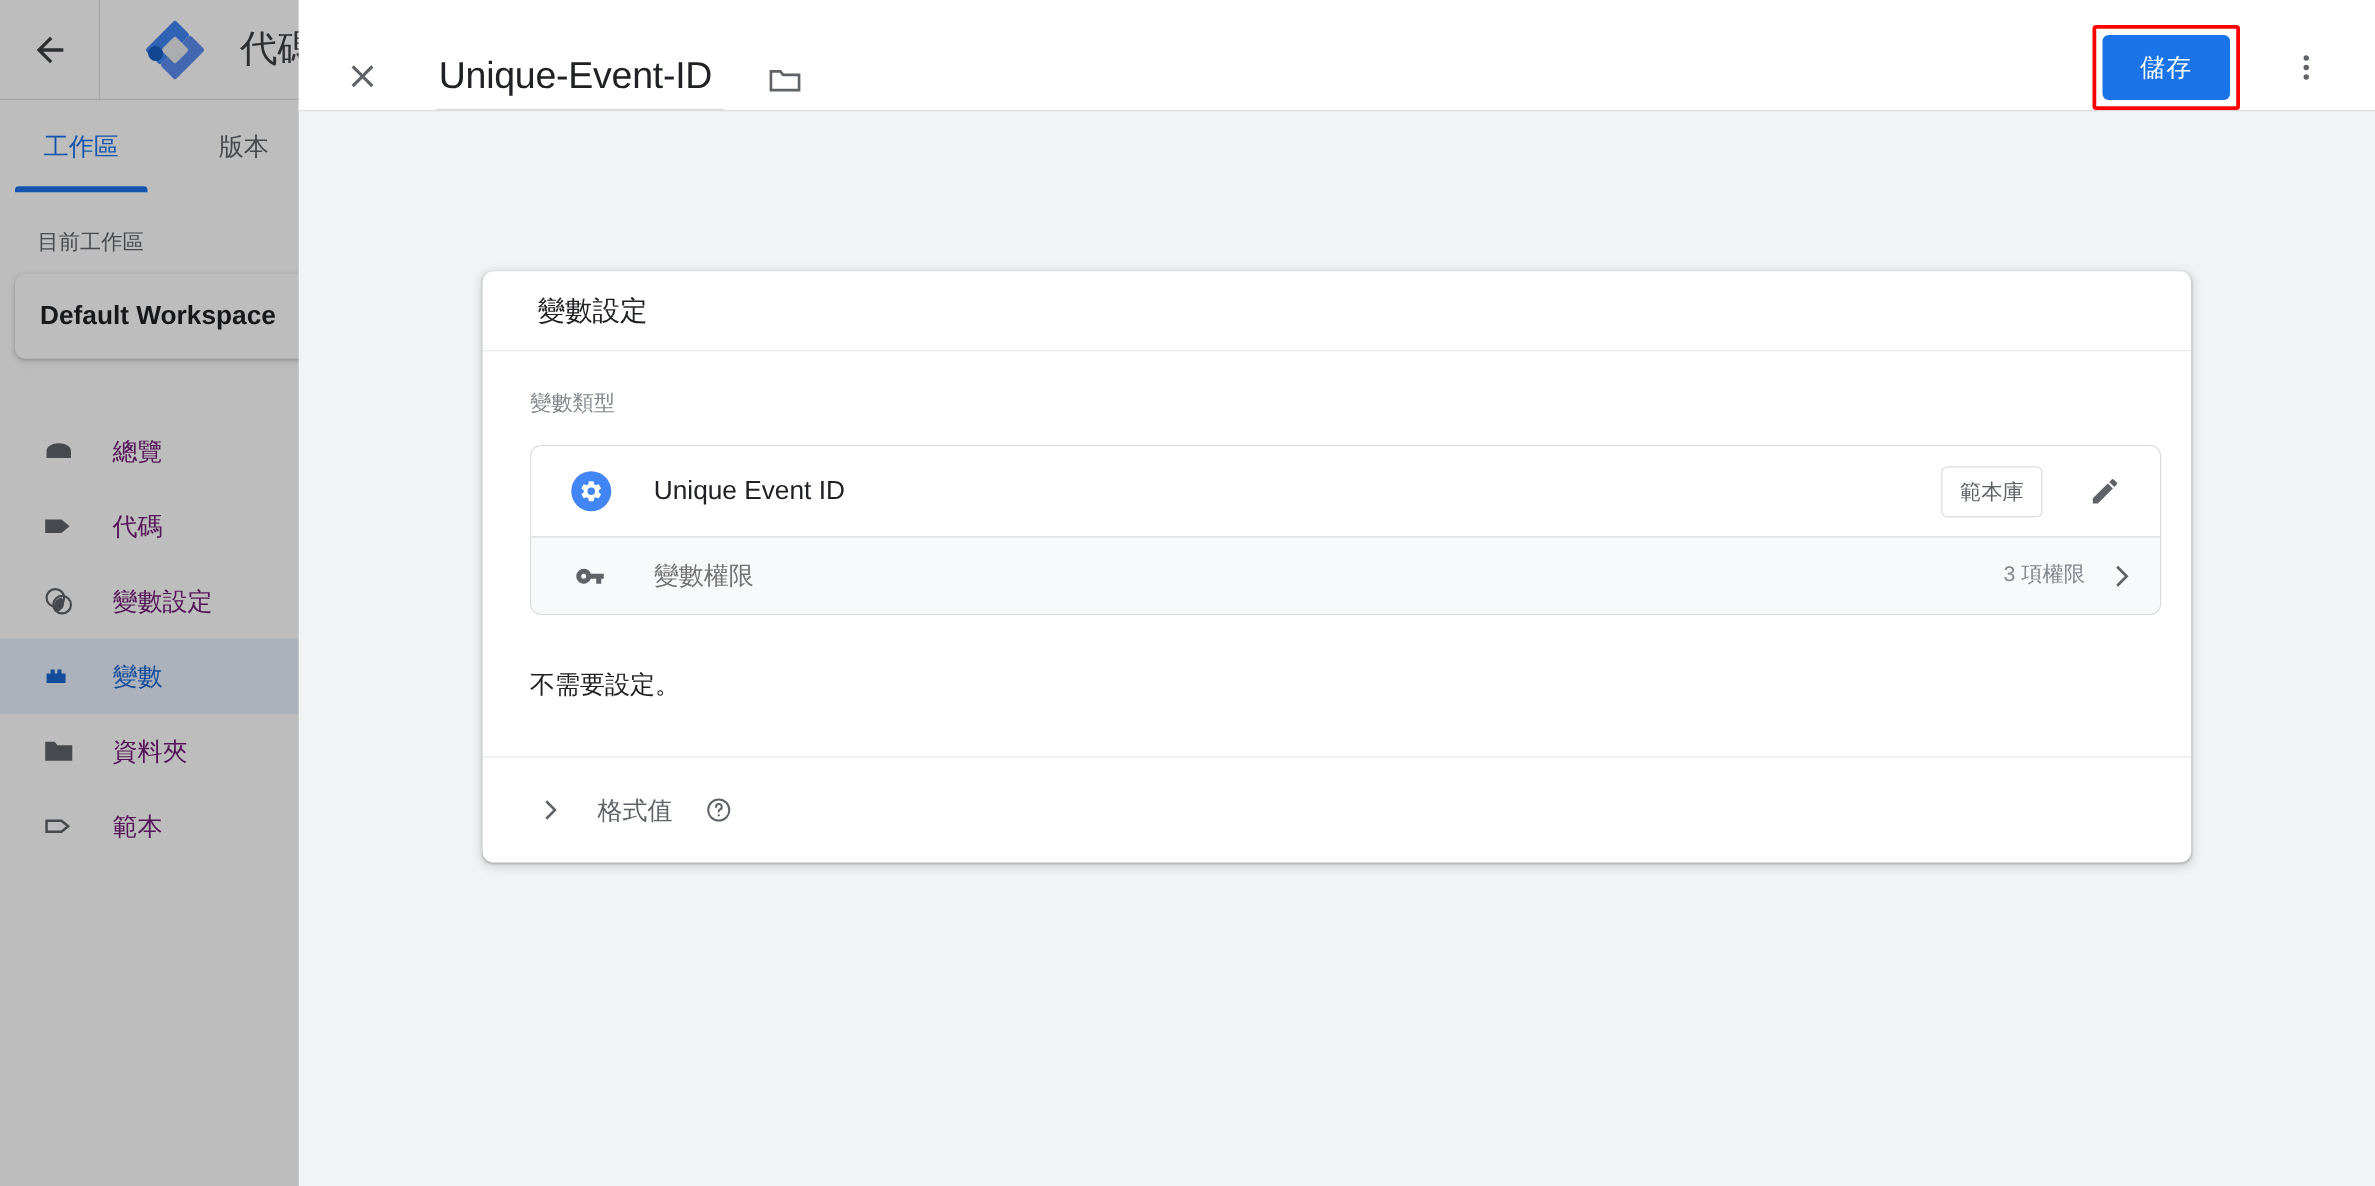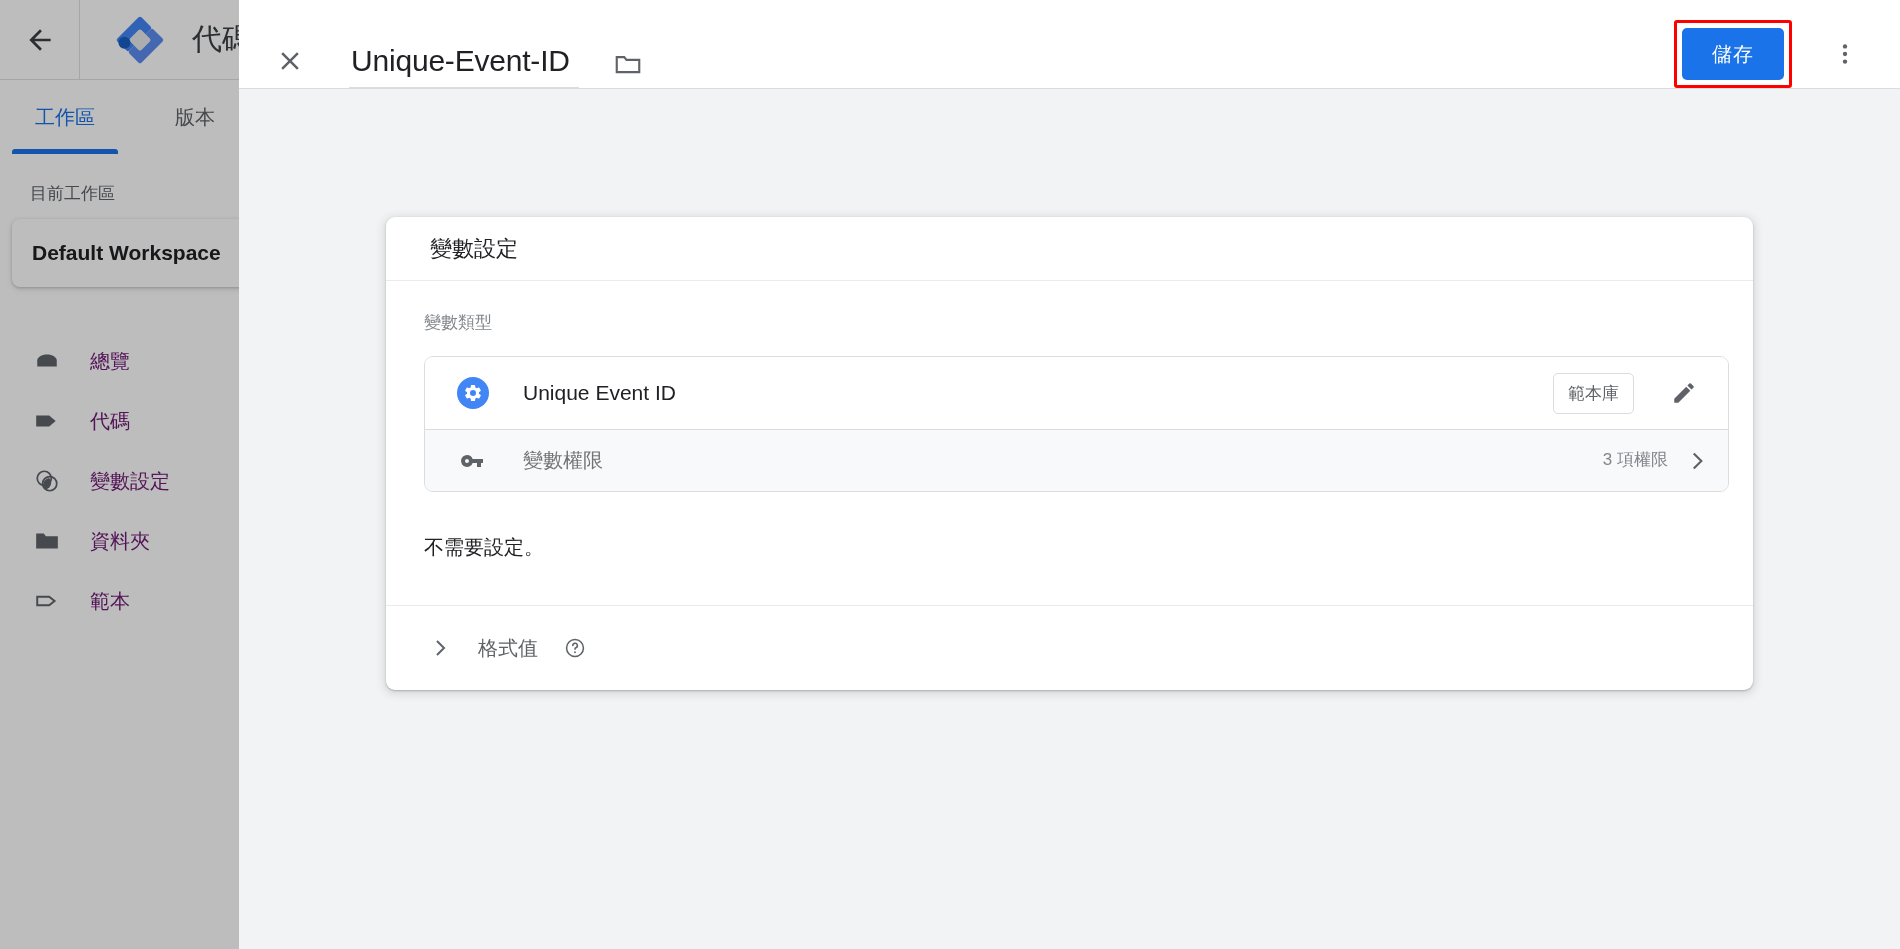--- a/index.html
+++ b/index.html
@@ -295,20 +295,28 @@
           <span class="nav-icon">
             <svg width="26" height="26" viewBox="0 0 24 24" fill="none" stroke="#5f6368" stroke-width="1.6">
               <circle cx="9.5" cy="9.5" r="6.5"></circle>
               <circle cx="14.5" cy="14.5" r="6.5"></circle>
               <path d="M14 9.2a6.5 6.5 0 0 1 1.9 4.4 6.5 6.5 0 0 1-5.6 6.3 6.5 6.5 0 0 1-1.8-4.4A6.5 6.5 0 0 1 14 9.2z" fill="#5f6368" stroke="none"></path>
             </svg>
           </span>
           <span>變數設定</span>
         </div>
 
+        <div class="nav-item selected">
+          <span class="nav-icon">
+            <svg width="26" height="26" viewBox="0 0 24 24" fill="#1967d2">
+              <path d="M3 10h3V7h3v3h2V7h3v3h3v7H3z"></path>
+            </svg>
+          </span>
+          <span>變數</span>
+        </div>
 
         <div class="nav-item">
           <span class="nav-icon">
             <svg width="26" height="26" viewBox="0 0 24 24" fill="#5f6368">
               <path d="M2 5h7l2 2.5h11V19H2V5z"></path>
             </svg>
           </span>
           <span>資料夾</span>
         </div>
 

